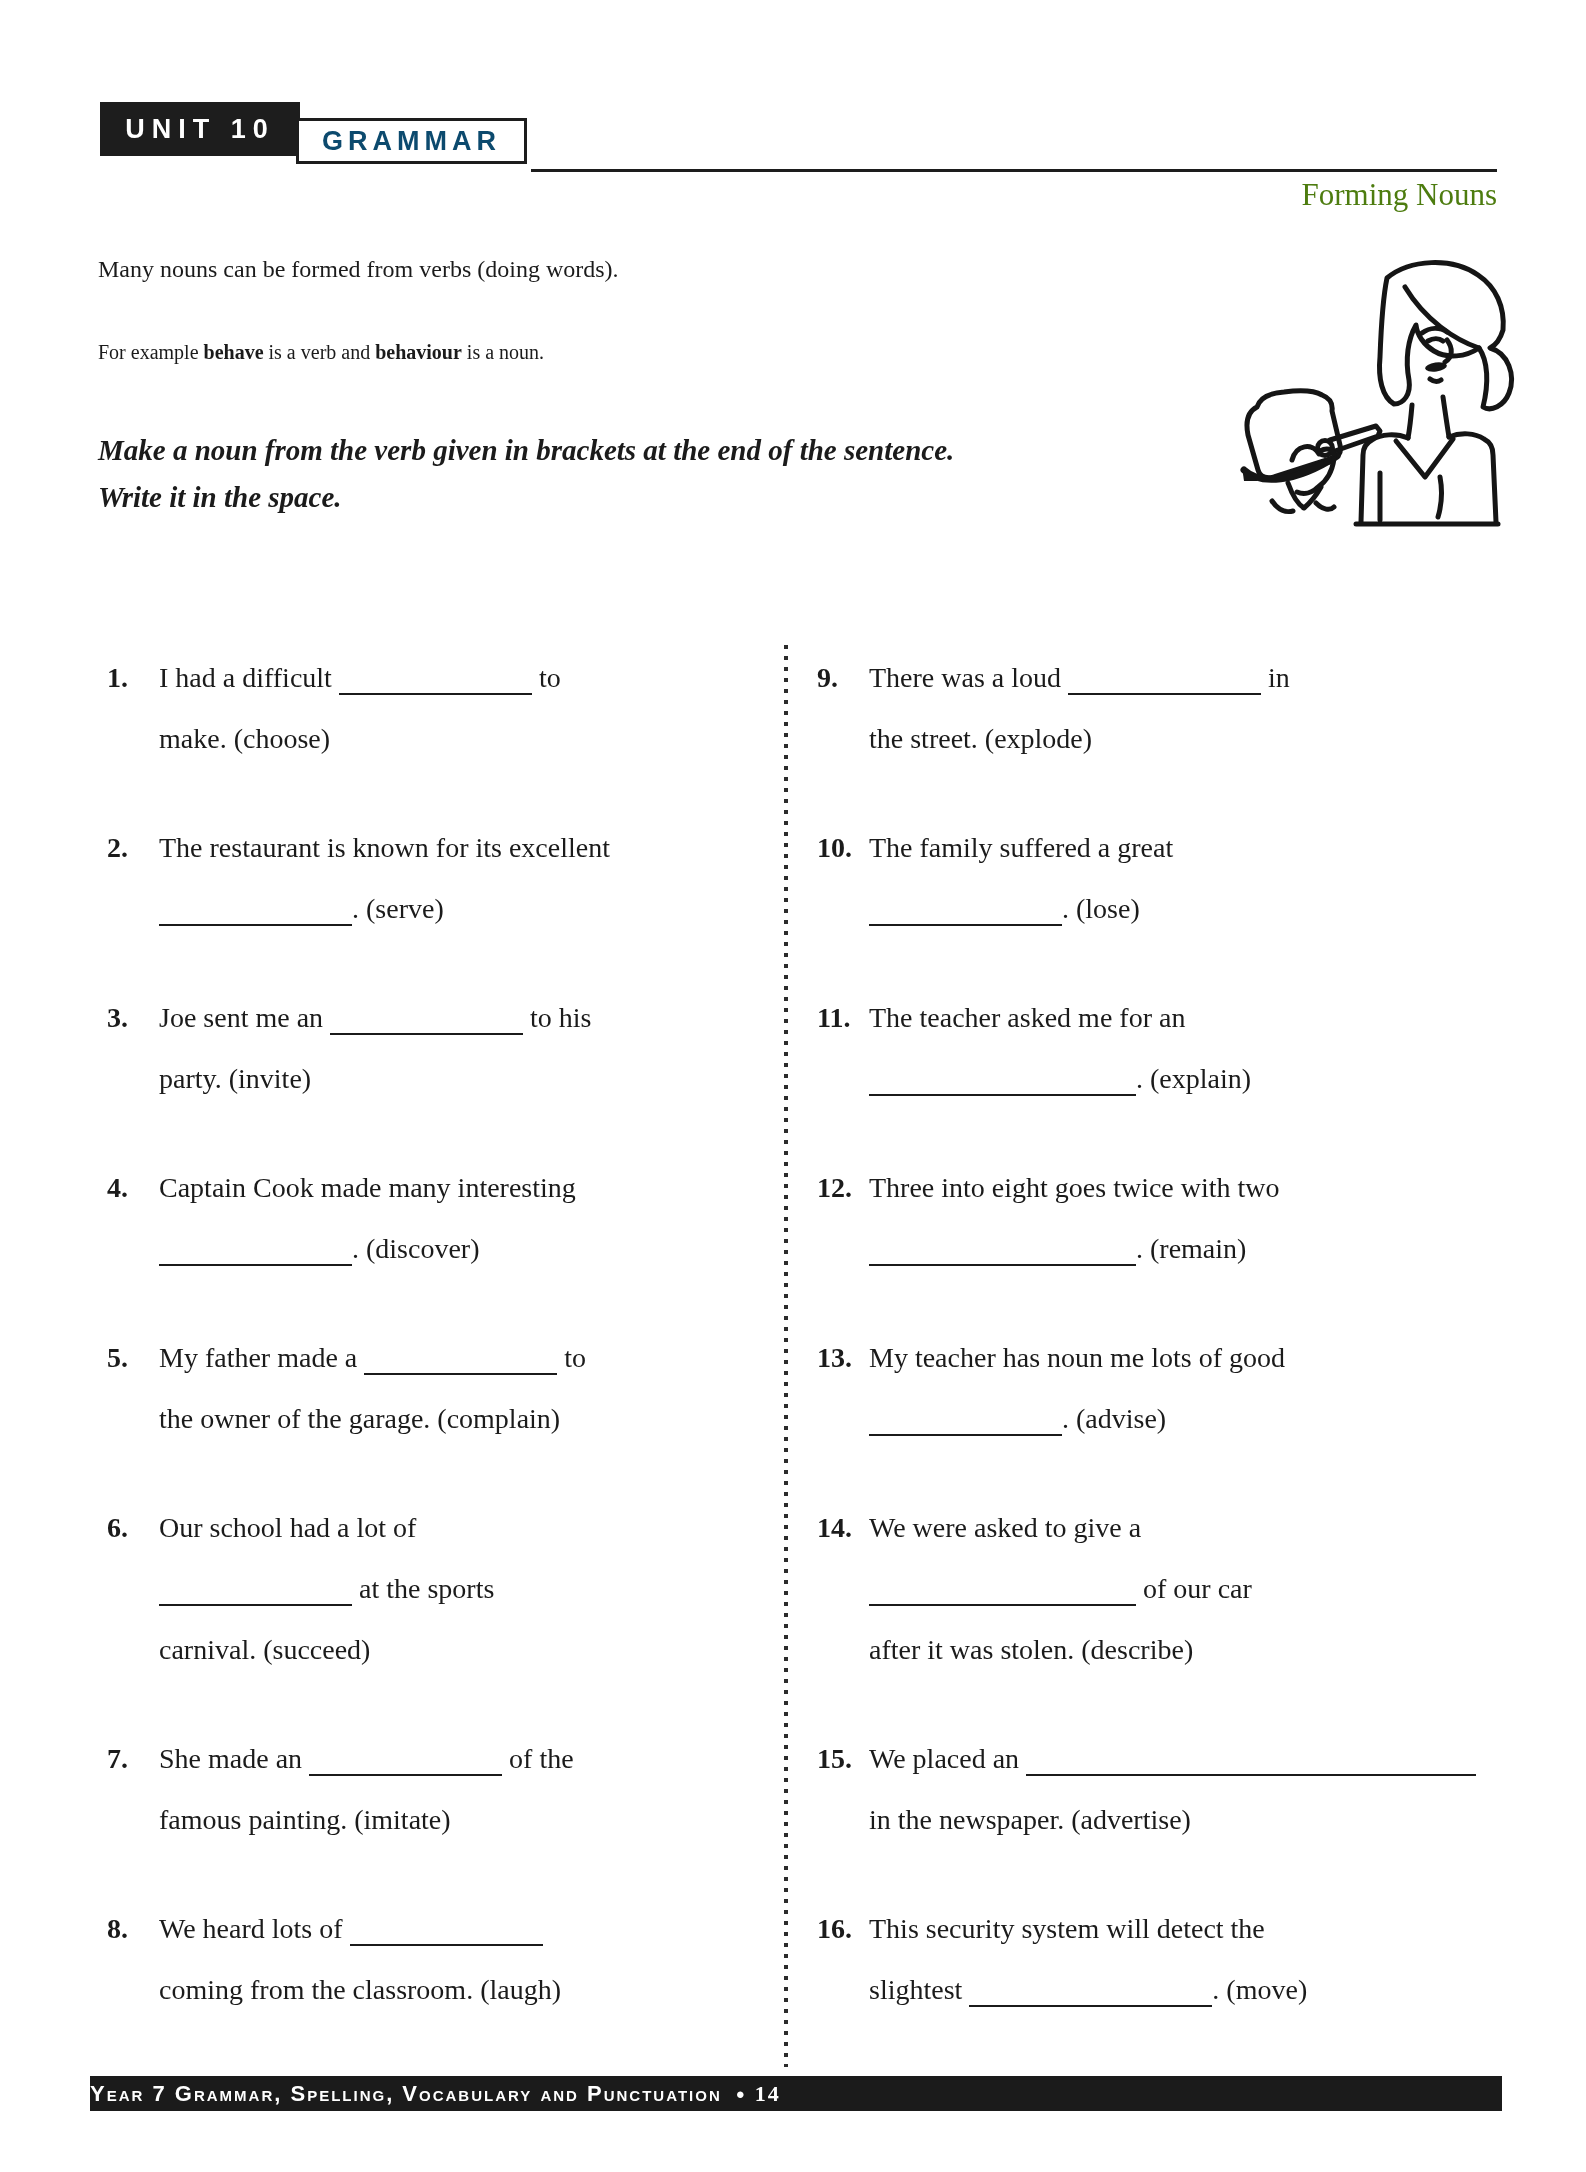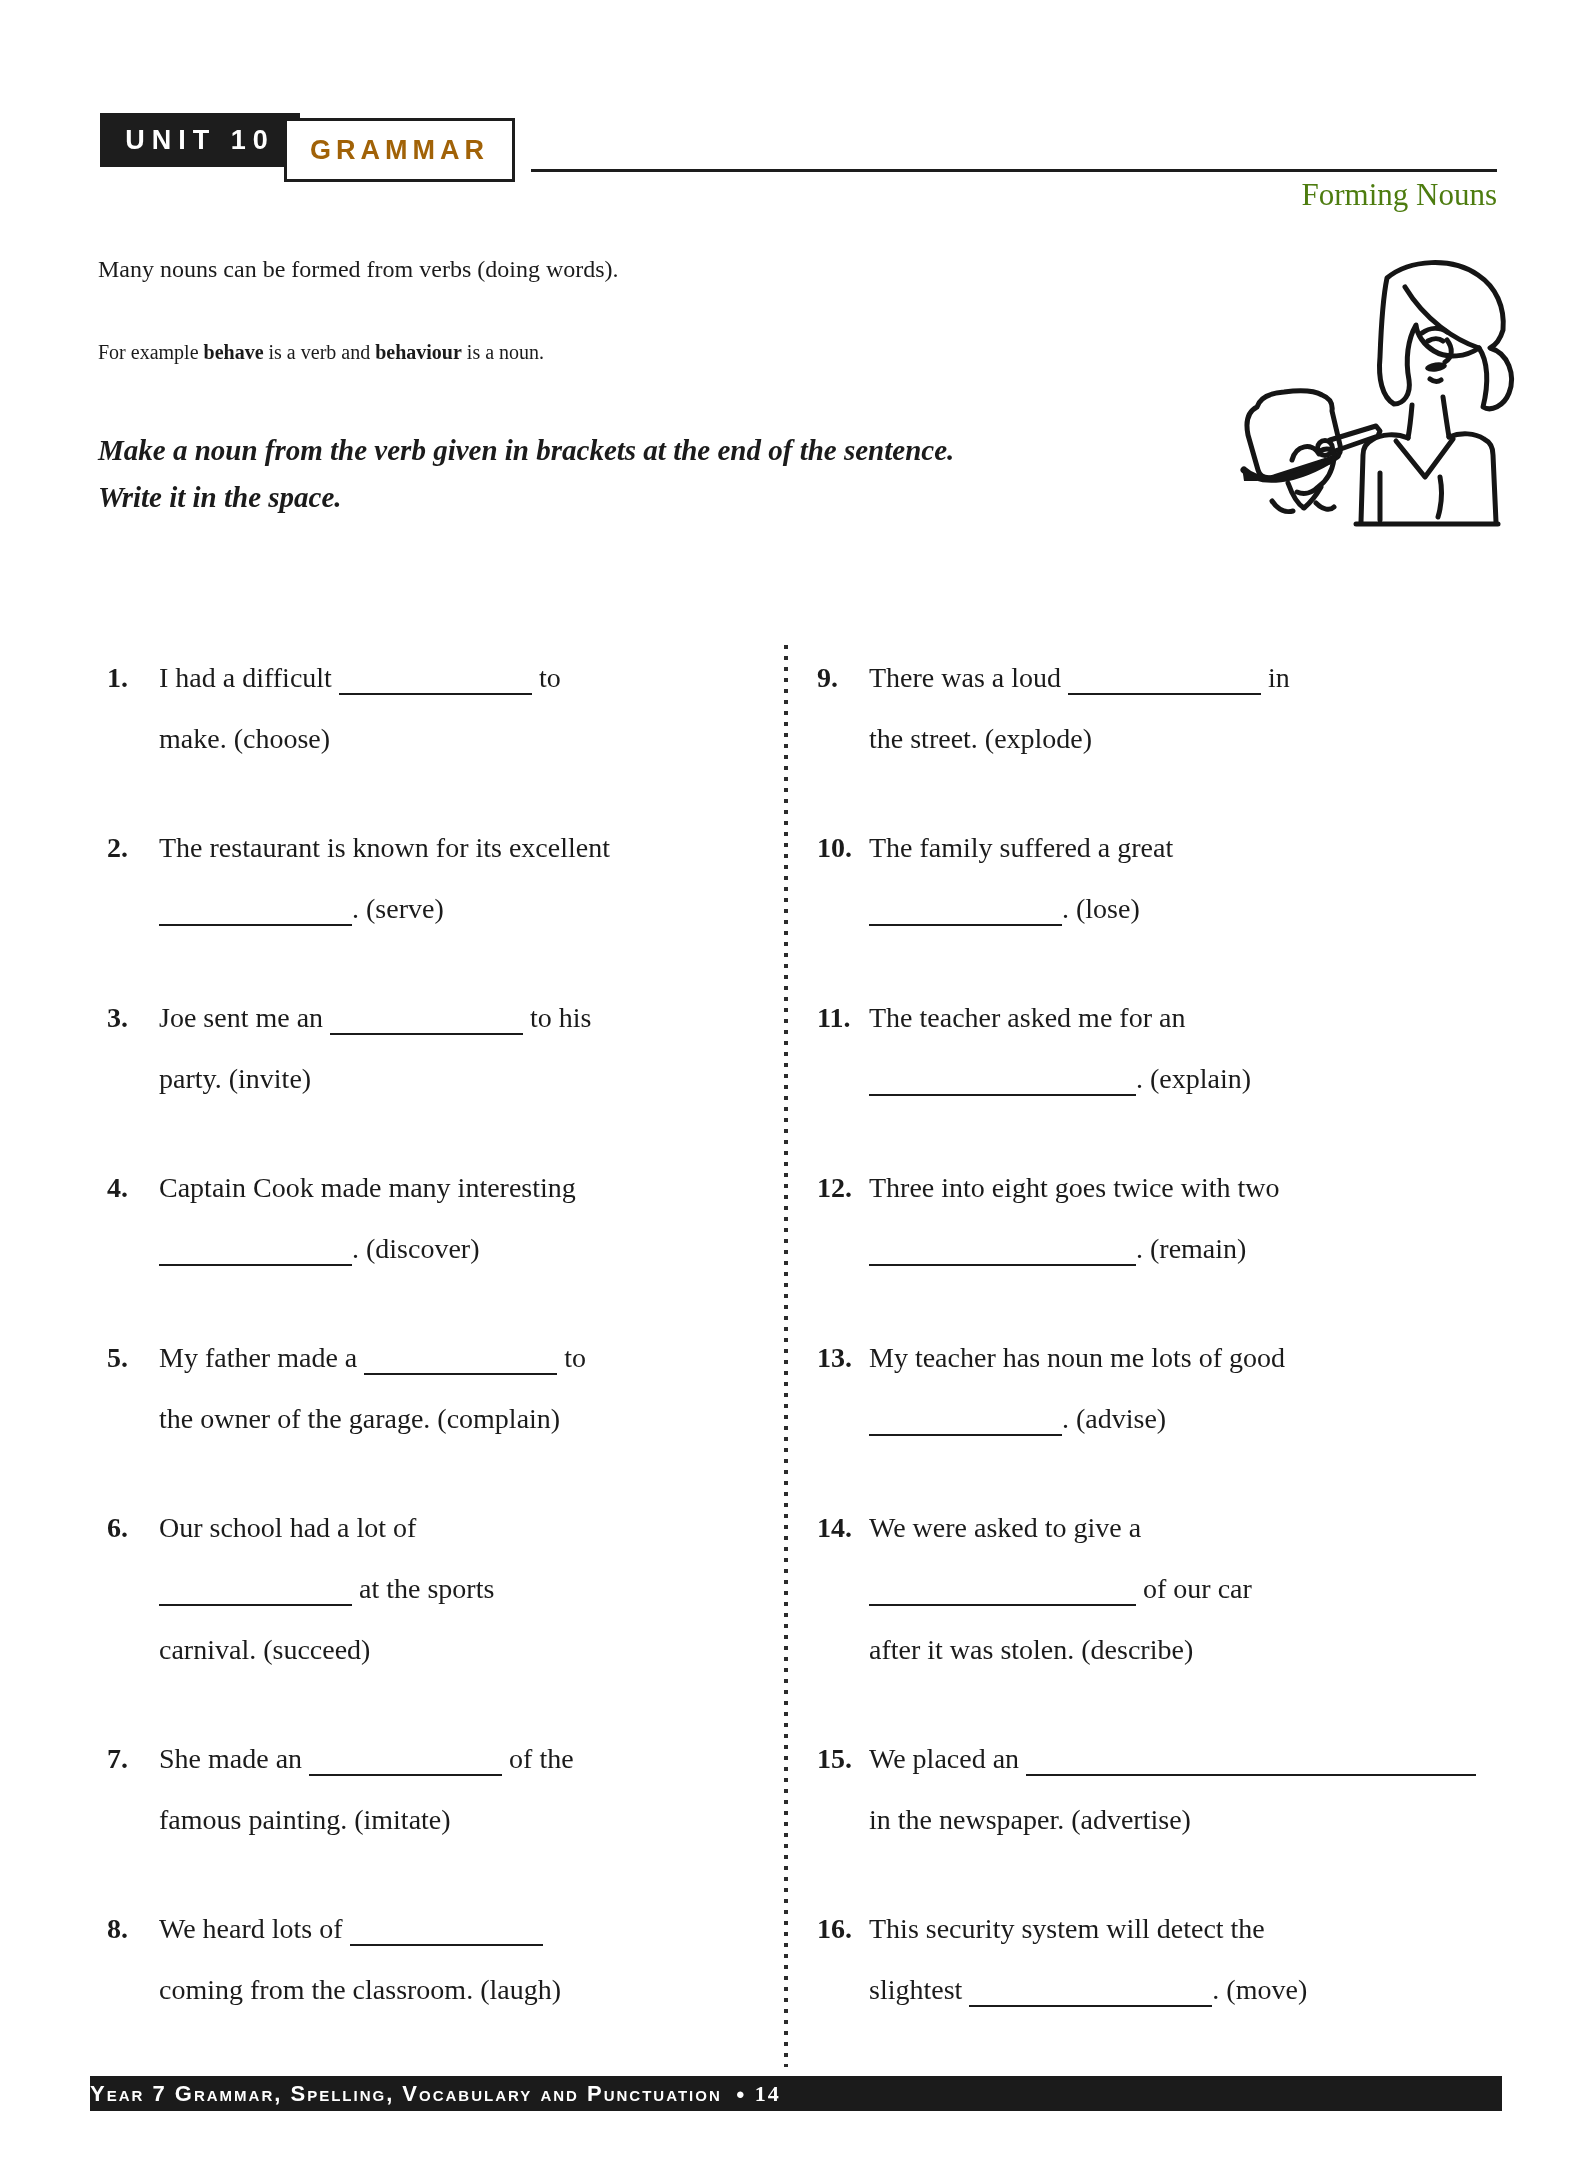--- a/index.html
+++ b/index.html
@@ -2,28 +2,28 @@
 <html><head>
 <meta charset="utf-8">
 <style>
   html,body{margin:0;padding:0;background:#e8e8e8;}
   .page{
     position:relative;width:1586px;height:2172px;background:#ffffff;
     font-family:"Liberation Serif",serif;color:#1b1b1b;overflow:hidden;
   }
   
   .unit-box{
-    position:absolute;left:100px;top:113px;width:200px;height:54px;
+    position:absolute;left:100px;top:102px;width:200px;height:54px;
     background:#1d1d1d;color:#ffffff;
     font-family:"Liberation Sans",sans-serif;font-weight:bold;font-size:27px;
     letter-spacing:7px;display:flex;align-items:center;justify-content:center;
   }
   .subject-box{
-    position:absolute;left:284px;top:118px;width:231px;height:64px;
-    background:#ffffff;border:3px solid #1d1d1d;box-sizing:border-box;color:#a16207;
+    position:absolute;left:296px;top:118px;width:231px;height:46px;
+    background:#ffffff;border:3px solid #1d1d1d;box-sizing:border-box;color:#0c4a6e;
     font-family:"Liberation Sans",sans-serif;font-weight:bold;font-size:27px;
     letter-spacing:5px;display:flex;align-items:center;justify-content:center;
   }
   .header-rule{position:absolute;left:531px;top:169px;width:966px;height:3px;background:#1d1d1d;}
   .page-title{
     position:absolute;left:897px;top:177px;width:600px;text-align:right;
     font-family:Liberation Serif, serif;font-size:31px;color:#4d7c0f;
   }
   
   .intro-1{position:absolute;left:98px;top:256px;font-size:24px;text-align:right;}

